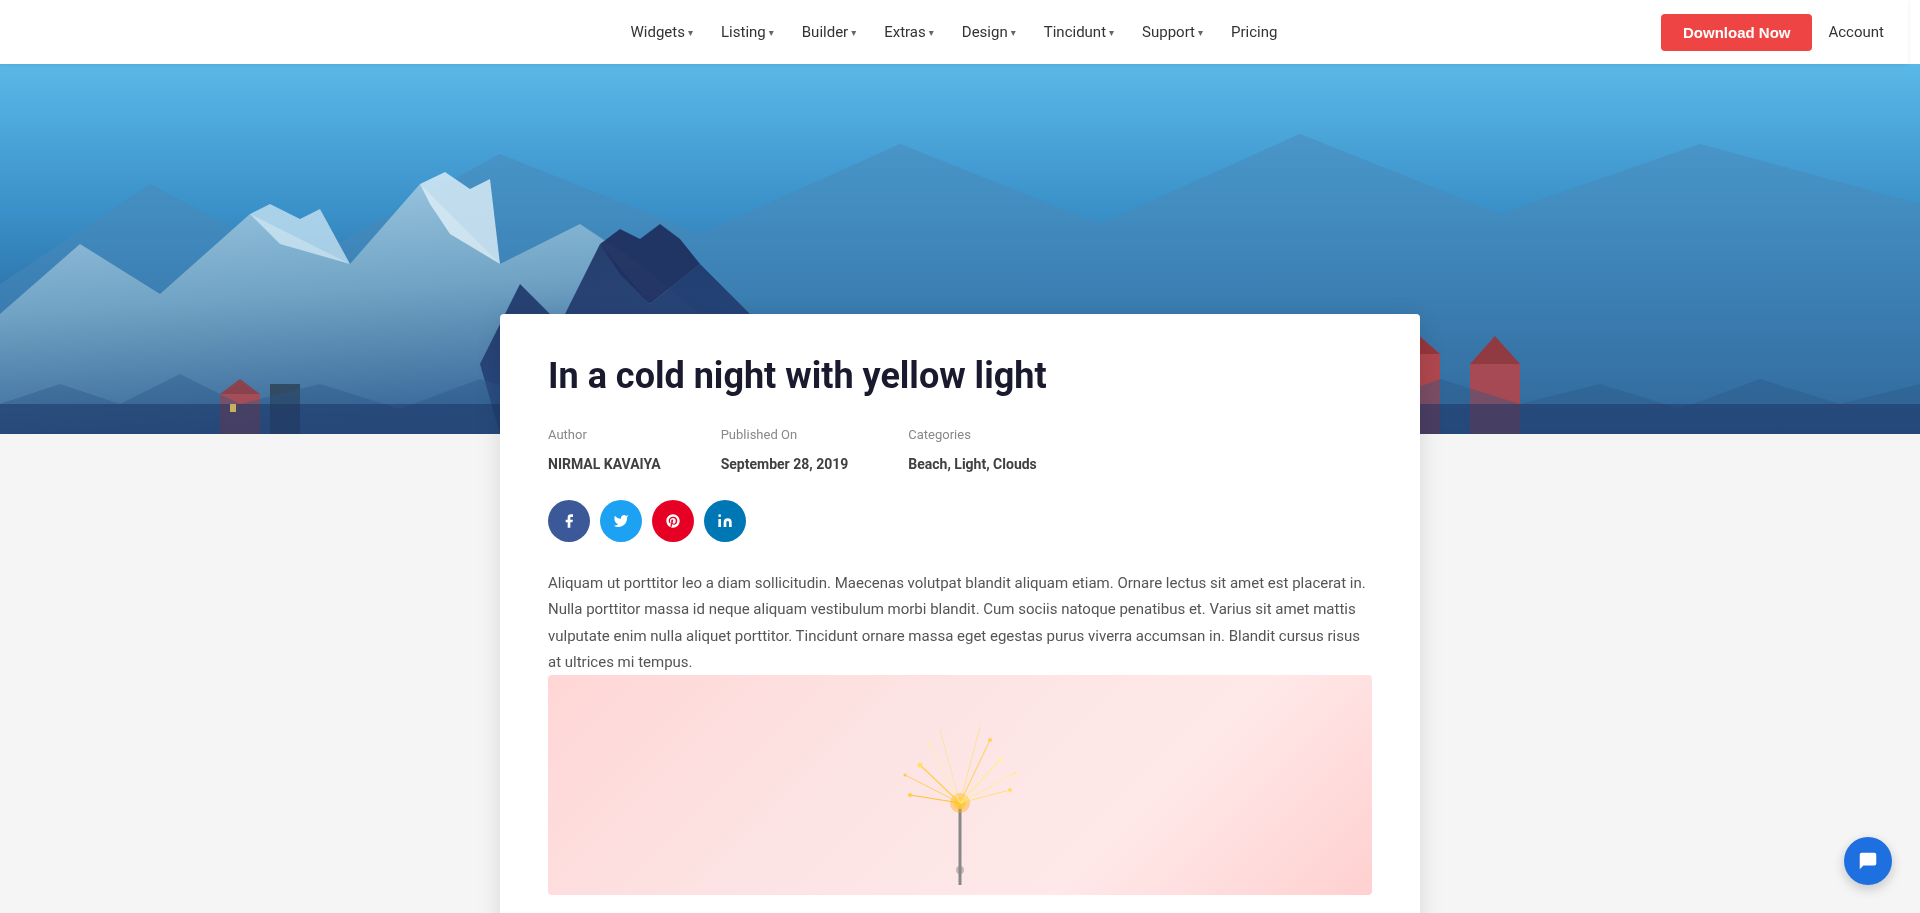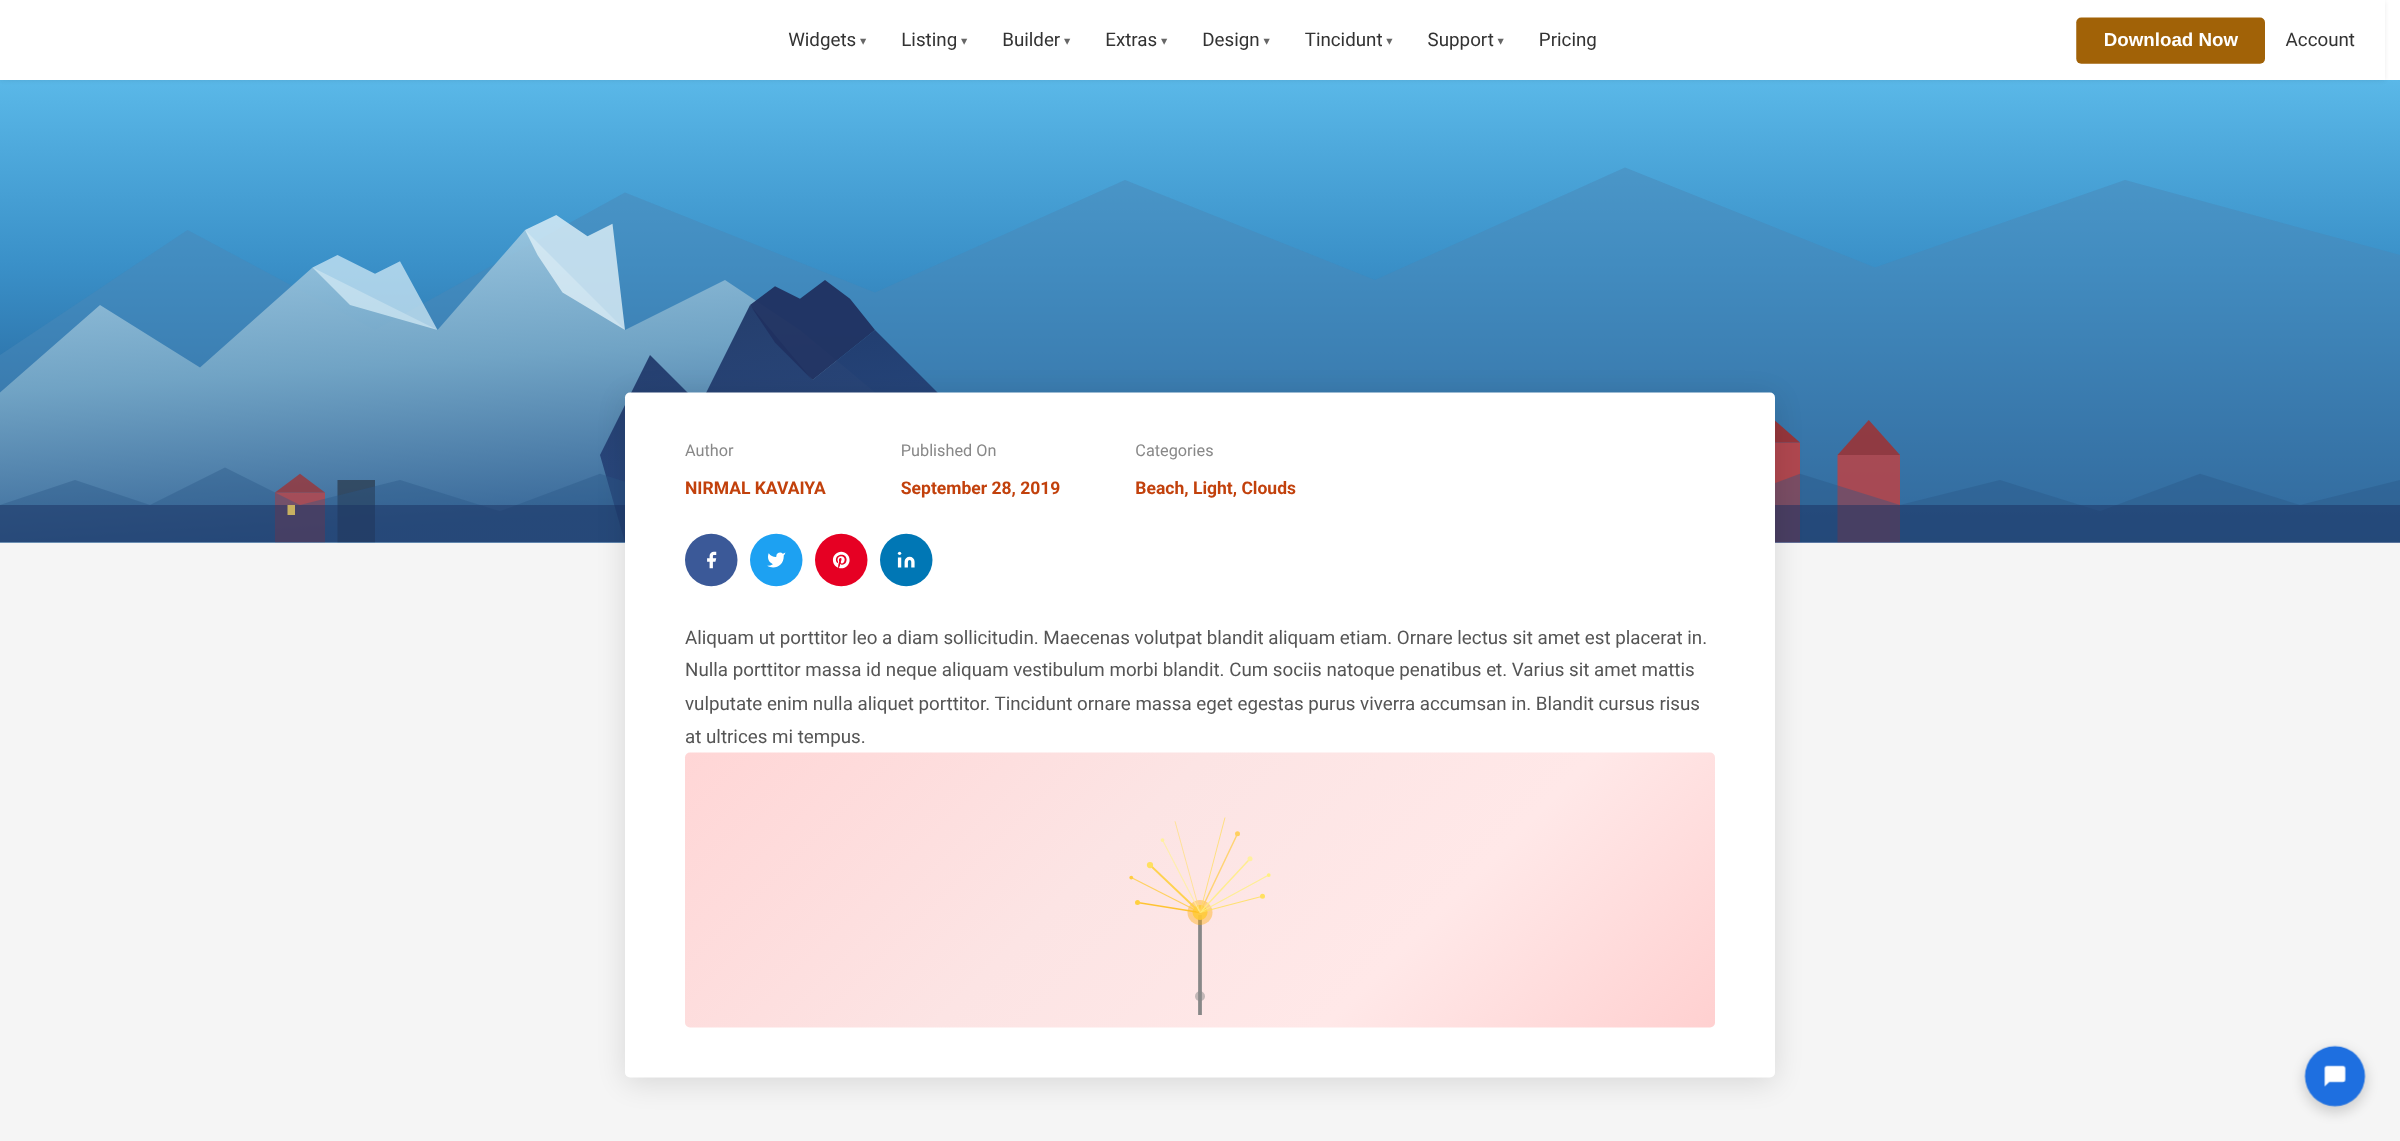--- a/index.html
+++ b/index.html
@@ -27,21 +27,21 @@
       font-size: 15px; color: #333; cursor: pointer;
       white-space: nowrap;
       user-select: none;
     }
     .nav-chevron { font-size: 10px; color: #666; margin-top: 1px; }
     .nav-right {
       display: flex; align-items: center; gap: 16px;
       position: absolute; right: 24px;
     }
     .btn-download {
-      background: #a16207;
+      background: #ef4444;
       color: #fff;
       border: none;
       border-radius: 4px;
       padding: 10px 22px;
       font-size: 15px;
       font-weight: 600;
       cursor: pointer;
       white-space: nowrap;
     }
     .nav-account {
@@ -92,21 +92,21 @@
 
     .meta-row {
       display: flex; gap: 60px;
       margin-bottom: 28px;
     }
     .meta-group {}
     .meta-label {
       font-size: 13px; color: #888; text-transform: capitalize; margin-bottom: 4px;
     }
     .meta-value {
-      font-size: 14px; font-weight: 700; color: #c2410c; margin-top: 14px;
+      font-size: 14px; font-weight: 700; color: #404040; margin-top: 14px;
     }
 
     
     .social-icons {
       display: flex; gap: 10px;
       margin-bottom: 28px;
     }
     .social-btn {
       width: 42px; height: 42px; border-radius: 50%;
       display: flex; align-items: center; justify-content: center;
@@ -260,20 +260,21 @@
       <rect x="1315" y="335" width="6" height="8" fill="#ffd040" opacity="0.8"></rect>
       <rect x="1380" y="310" width="10" height="12" fill="#ffe060" opacity="0.9"></rect>
       <rect x="1400" y="315" width="8" height="10" fill="#ffd040" opacity="0.8"></rect>
       <rect x="230" y="340" width="6" height="8" fill="#ffe060" opacity="0.7"></rect>
     </svg>
   </div>
 
   <div style="background: #f5f5f5; padding-bottom: 60px;">
     <div class="article-card">
 
+      <h1 class="article-title">In a cold night with yellow light</h1>
 
       <div class="meta-row">
         <div class="meta-group">
           <div class="meta-label">Author</div>
           <div class="meta-value">NIRMAL KAVAIYA</div>
         </div>
         <div class="meta-group">
           <div class="meta-label">Published On</div>
           <div class="meta-value">September 28, 2019</div>
         </div>

